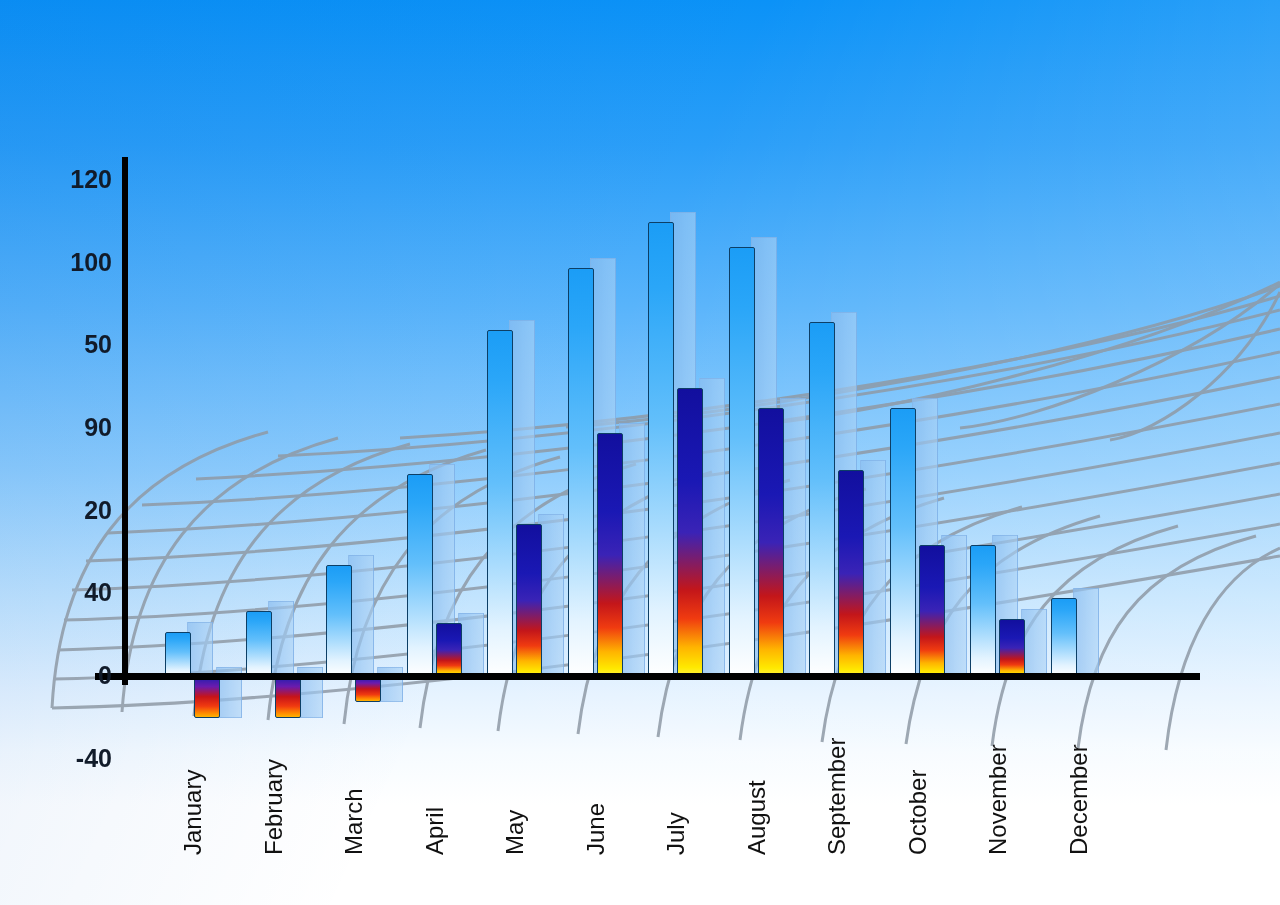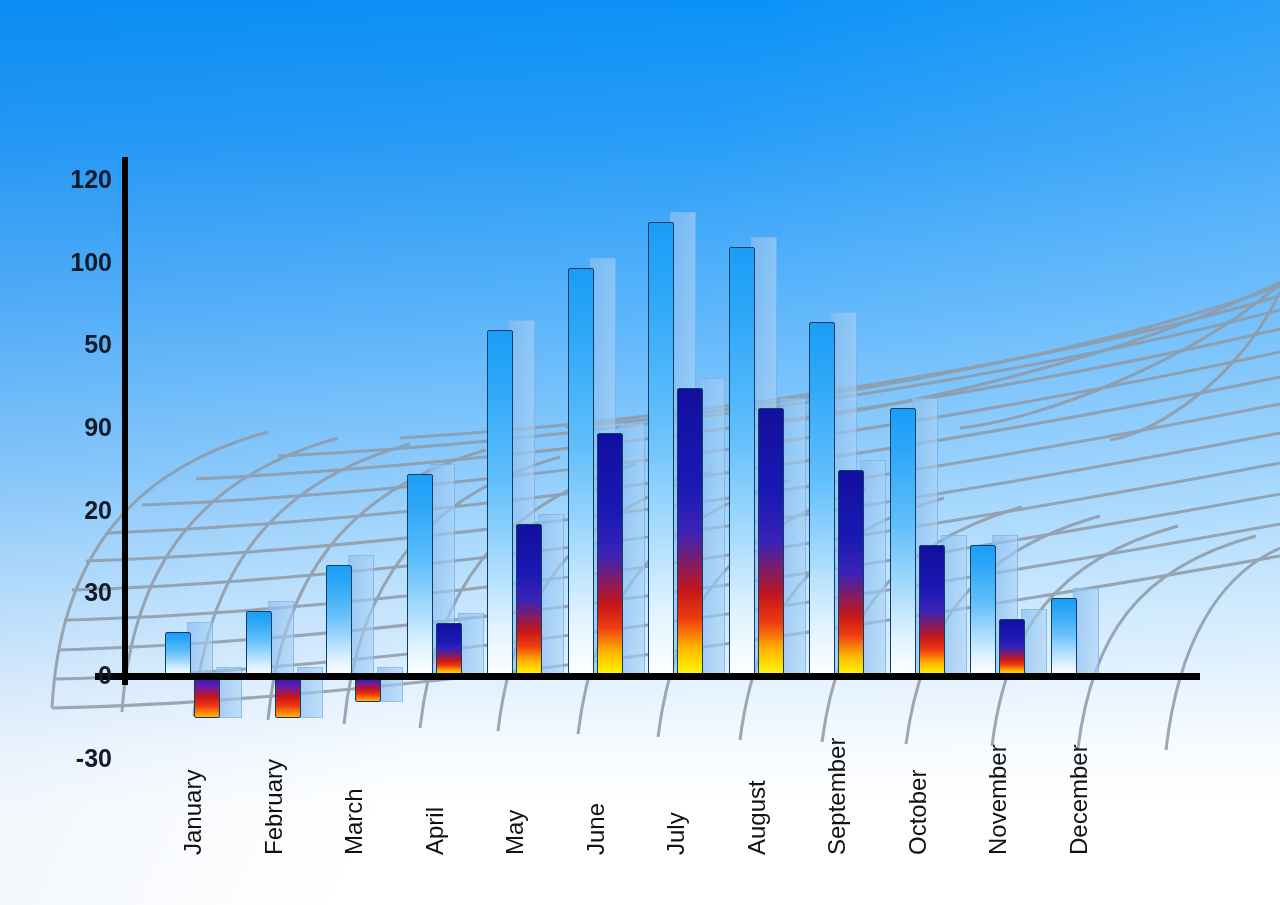--- a/index.html
+++ b/index.html
@@ -209,23 +209,23 @@
 
   <div id="y-axis-line" style="left:122px;top:157px;width:6px;height:528px;"></div>
   <div id="x-axis-line" style="left:95px;top:673px;width:1105px;height:7px;"></div>
 
   <div id="y-tick-labels">
       <div class="ytick-label" style="width: 70px; left: 42px; top: 165.04px;">120</div>
       <div class="ytick-label" style="width: 70px; left: 42px; top: 247.7px;">100</div>
       <div class="ytick-label" style="width: 70px; left: 42px; top: 330.36px;">50</div>
       <div class="ytick-label" style="width: 70px; left: 42px; top: 413.02px;">90</div>
       <div class="ytick-label" style="width: 70px; left: 42px; top: 495.68px;">20</div>
-      <div class="ytick-label" style="width: 70px; left: 42px; top: 578.34px;">30</div>
+      <div class="ytick-label" style="width: 70px; left: 42px; top: 578.34px;">40</div>
       <div class="ytick-label" style="width: 70px; left: 42px; top: 661px;">0</div>
-      <div class="ytick-label" style="width: 70px; left: 42px; top: 743.66px;">-30</div>
+      <div class="ytick-label" style="width: 70px; left: 42px; top: 743.66px;">-40</div>
     </div>
   <div id="x-tick-labels">
       <div class="xtick-label" style="left: 179px; top: 855px;">January</div>
       <div class="xtick-label" style="left: 259.5px; top: 855px;">February</div>
       <div class="xtick-label" style="left: 340px; top: 855px;">March</div>
       <div class="xtick-label" style="left: 420.5px; top: 855px;">April</div>
       <div class="xtick-label" style="left: 501px; top: 855px;">May</div>
       <div class="xtick-label" style="left: 581.5px; top: 855px;">June</div>
       <div class="xtick-label" style="left: 662px; top: 855px;">July</div>
       <div class="xtick-label" style="left: 742.5px; top: 855px;">August</div>

